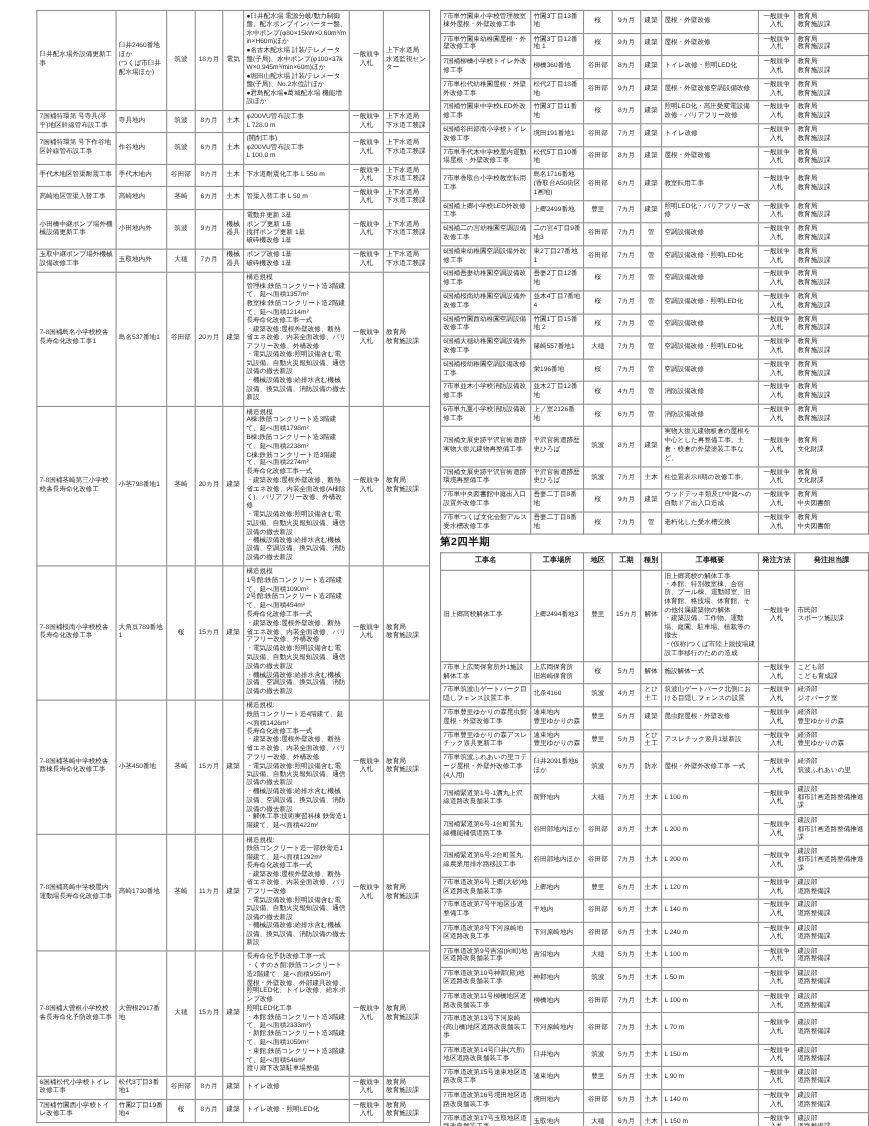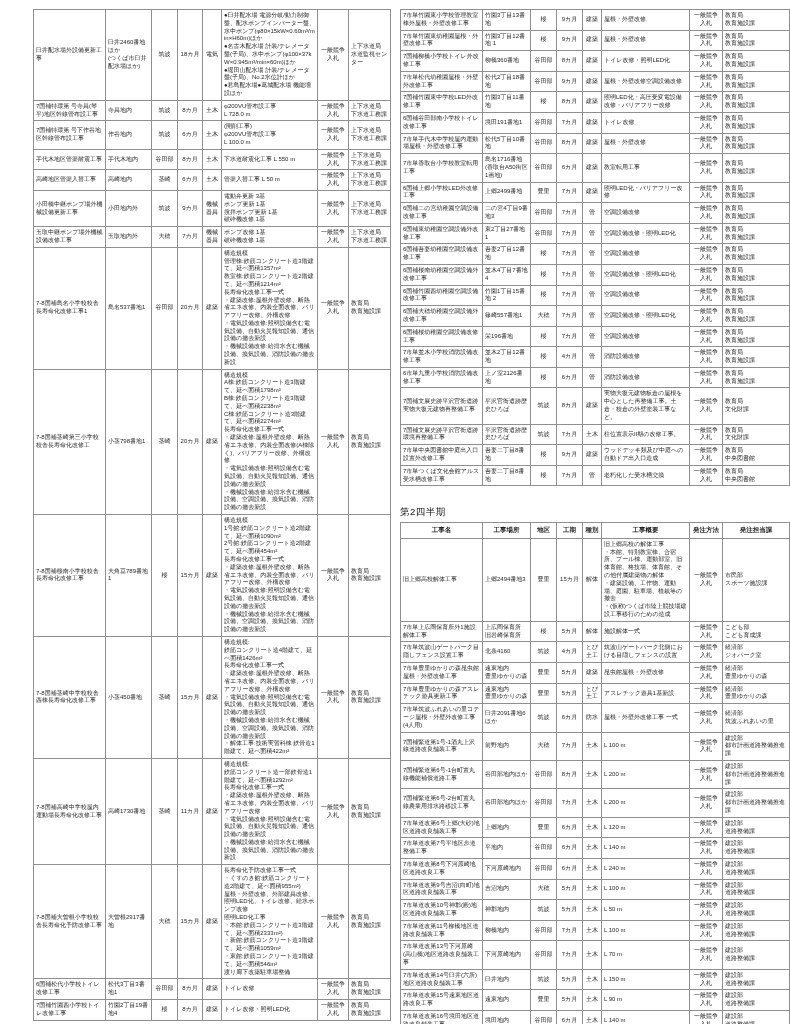--- a/index.html
+++ b/index.html
@@ -15,22 +15,22 @@
     border:1px solid #8f8f8f;
     padding:2px 2px;
     font-size:6px;line-height:1.3;
     vertical-align:middle;
     white-space:pre-wrap;word-break:break-all;overflow:hidden;
   }
   th{text-align:center;font-weight:bold;font-size:6.5px;padding:3px 1px;}
   td.c0,td.c1,td.c5,td.c7{text-align:left;}
   td.c2,td.c3,td.c4,td.c6{text-align:center;}
   .section-heading{
-    font-size:9.5px;font-weight:normal;color:#111;
-    margin:20px 0 3px 0;letter-spacing:0.5px;
+    font-size:9.5px;font-weight:bold;color:#111;
+    margin:0 0 3px 0;letter-spacing:0.5px;
   }
 </style>
 </head>
 <body>
 
 <div class="col" id="left-col">
   <table>
     <colgroup>
       <col style="width:72px">
         <col style="width:46px">

